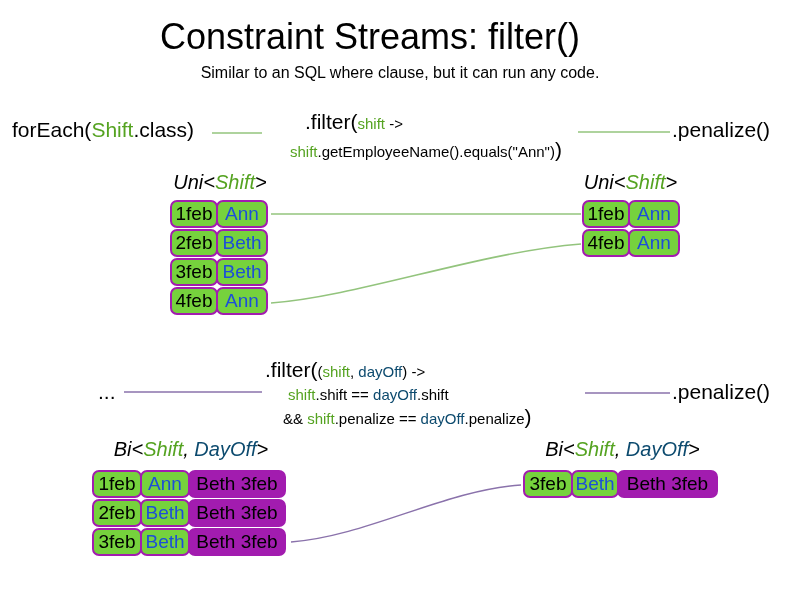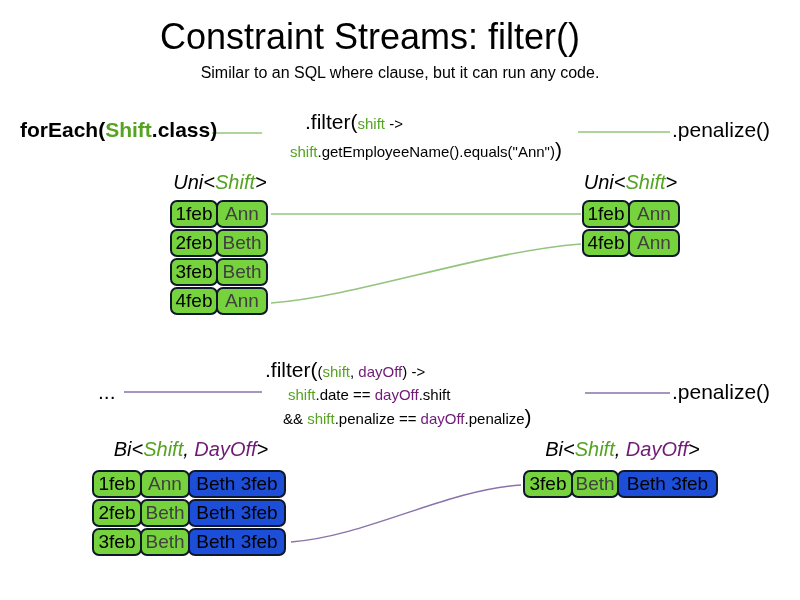--- a/index.html
+++ b/index.html
@@ -9,59 +9,59 @@
     background:#ffffff;
     color:#000;
     font-family:"Liberation Sans", sans-serif;
     overflow:hidden;
   }
   .abs { position:absolute; white-space:nowrap; z-index:2; }
   .center { text-align:center; }
   .big { font-size:21px; }
   .small { font-size:15px; }
   .green-t { color:#55a321; }
-  .blue-t { color:#701a75; }
-  .orange-t { color:#404040; }
+  .blue-t { color:#0c4a6e; }
+  .orange-t { color:#1d4ed8; }
   .title { top:16px; left:0; width:740px; font-size:36px; }
   .subtitle { top:64px; left:0; width:800px; font-size:16px; }
   .typeheader { font-size:20px;font-style:italic; }
   #connectors { position:absolute; top:0; left:0; z-index:1; }
   .conn-g { stroke:#93c47d; stroke-width:1.6; fill:none; }
   .conn-p { stroke:#8a72ab; stroke-width:1.4; fill:none; }
   .dtable { position:absolute; z-index:2; }
   .trow { display:flex; margin-bottom:1px; }
   .cell {
     height:28px; line-height:23px;
-    border:2px solid #0f172a; border-radius:7px;
+    border:2px solid #a21caf; border-radius:7px;
     font-size:19px; text-align:center;
     background:#76d23d;
   }
   .cell + .cell { margin-left:-2px; }
-  .c-off { background:#1d4ed8; }
+  .c-off { background:#a21caf; }
   .w48 { width:48px; } .w52 { width:52px; }
   .w50 { width:50px; } .w98 { width:98px; }
   .w101 { width:101px; }
 </style>
 </head>
 <body>
 
 <svg id="connectors" width="800" height="600">
   <line class="conn-g" x1="212" y1="133" x2="262" y2="133"></line>
   <line class="conn-g" x1="578" y1="132" x2="670" y2="132"></line>
   <line class="conn-g" x1="271" y1="214" x2="581" y2="214"></line>
   <path class="conn-g" d="M271,303 C360,296 480,252 581,244"></path>
   <line class="conn-p" x1="124" y1="392" x2="262" y2="392"></line>
   <line class="conn-p" x1="585" y1="393" x2="670" y2="393"></line>
   <path class="conn-p" d="M291,542 C368,536 445,490 521,485"></path>
 </svg>
 
 <div class="abs title center">Constraint Streams: filter()</div>
 <div class="abs subtitle center">Similar to an SQL where clause, but it can run any code.</div>
 
-<div class="abs big" style="left:20px; top:118px;font-weight:bold;"><span>forEach(</span><span class="green-t">Shift</span><span>.class)</span></div>
+<div class="abs big" style="left:12px; top:118px;"><span>forEach(</span><span class="green-t">Shift</span><span>.class)</span></div>
 
 <div class="abs" style="left:265px; top:110px;margin-left:40px;"><span class="big">.filter(</span><span class="small green-t">shift</span><span class="small"> -&gt;</span></div>
 
 <div class="abs" style="left:290px; top:138px;"><span class="small green-t">shift</span><span class="small">.getEmployeeName().equals("Ann")</span><span class="big">)</span></div>
 
 <div class="abs big" style="left:672px; top:118px;">.penalize()</div>
 
 <div class="abs typeheader center" style="left:170px; top:171px; width:100px;"><span>Uni&lt;</span><span class="green-t">Shift</span><span>&gt;</span></div>
 
 <div class="abs typeheader center" style="left:581px; top:171px; width:99px;"><span>Uni&lt;</span><span class="green-t">Shift</span><span>&gt;</span></div>
@@ -93,21 +93,21 @@
   <div class="trow">
       <span class="cell w48">4feb</span>
       <span class="cell w52 orange-t">Ann</span>
     </div>
 </div>
 
 <div class="abs big" style="left:98px; top:380px;">...</div>
 
 <div class="abs" style="left:265px; top:358px;"><span class="big">.filter(</span><span class="small">(</span><span class="small green-t">shift</span><span class="small">, </span><span class="small blue-t">dayOff</span><span class="small">)</span><span class="small"> -&gt;</span></div>
 
-<div class="abs small" style="left:288px; top:386px;"><span class="green-t">shift</span><span>.date == </span><span class="blue-t">dayOff</span><span>.shift</span></div>
+<div class="abs small" style="left:288px; top:386px;"><span class="green-t">shift</span><span>.shift == </span><span class="blue-t">dayOff</span><span>.shift</span></div>
 
 <div class="abs small" style="left:283px; top:405px;"><span>&amp;&amp; </span><span class="green-t">shift</span><span>.penalize == </span><span class="blue-t">dayOff</span><span>.penalize</span><span class="big">)</span></div>
 
 <div class="abs big" style="left:672px; top:380px;">.penalize()</div>
 
 <div class="abs typeheader center" style="left:92px; top:438px; width:198px;"><span>Bi&lt;</span><span class="green-t">Shift</span><span>, </span><span class="blue-t">DayOff</span><span>&gt;</span></div>
 
 <div class="abs typeheader center" style="left:523px; top:438px; width:199px;"><span>Bi&lt;</span><span class="green-t">Shift</span><span>, </span><span class="blue-t">DayOff</span><span>&gt;</span></div>
 
 <div class="dtable" style="left:92px; top:470px;">

